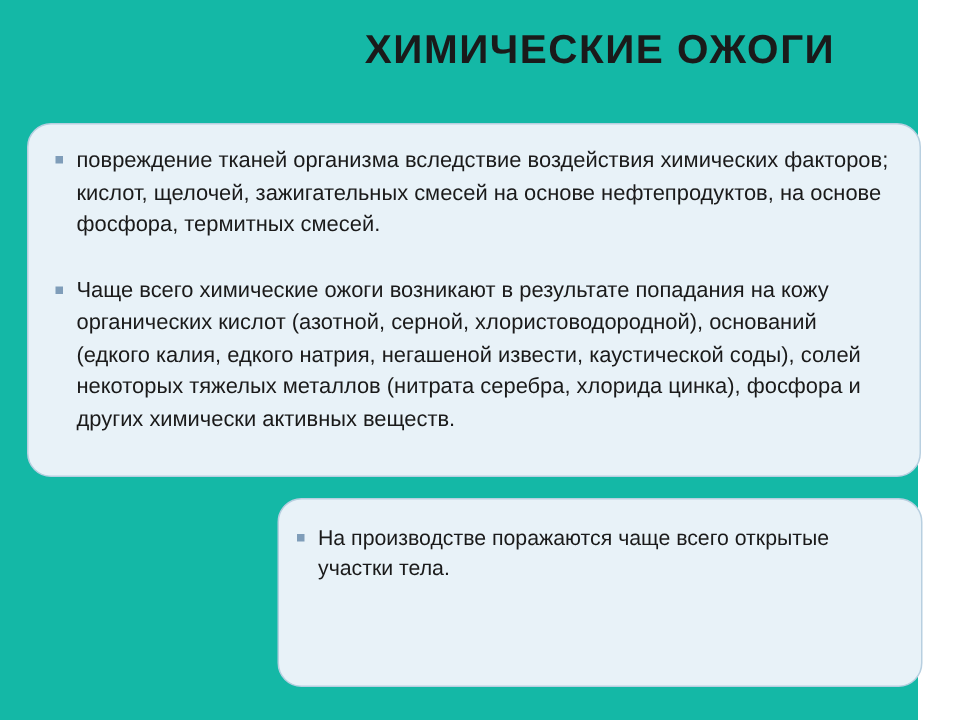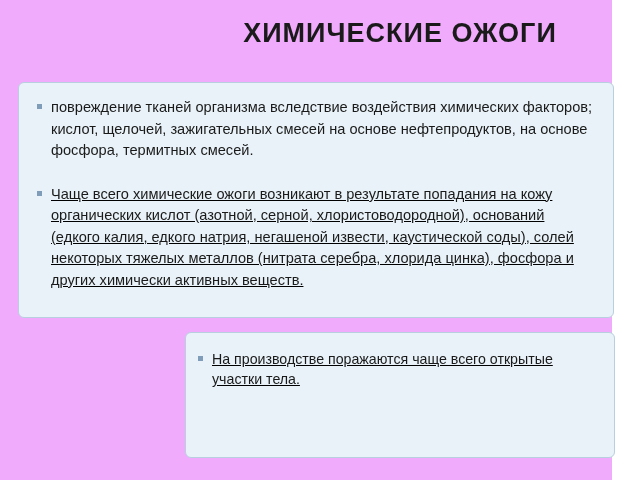--- a/index.html
+++ b/index.html
@@ -10,39 +10,39 @@
     width: 640px;
     height: 480px;
     background: #ffffff;
     font-family: "Liberation Sans", sans-serif;
     overflow: hidden;
   }
   .slide {
     position: relative;
     width: 612px;
     height: 480px;
-    background: #f0abfc;
+    background: #14b8a6;
   }
   .title {
     position: absolute;
     left: 180px;
     top: 18px;
     width: 440px;
     text-align: center;
     font-size: 27px;
     font-weight: bold;
     letter-spacing: 1px;
     color: #1a1a1a;
     font-family: "Liberation Sans", sans-serif;
   }
   .box {
     position: absolute;
     background: #e8f2f8;
     border: 1px solid #b8cfe0;
-    border-radius: 6px;
+    border-radius: 16px;
     box-sizing: border-box;
   }
   .box-main {
     left: 18px;
     top: 82px;
     width: 596px;
     height: 236px;
     padding: 14px 18px 10px 18px;
   }
   .box-sub {
@@ -52,21 +52,20 @@
     height: 126px;
     padding: 16px 16px 22px 12px;
   }
   .para {
     display: flex;
     align-items: flex-start;
     margin-bottom: 12px;
   }
   .para:last-child {
     margin-bottom: 0;
-    text-decoration: underline;
   }
   .bullet {
     flex: 0 0 auto;
     width: 14px;
     font-size: 12px;
     line-height: 20px;
     color: #5a7a93;
     text-align: left;
   }
   .bullet-sq {

